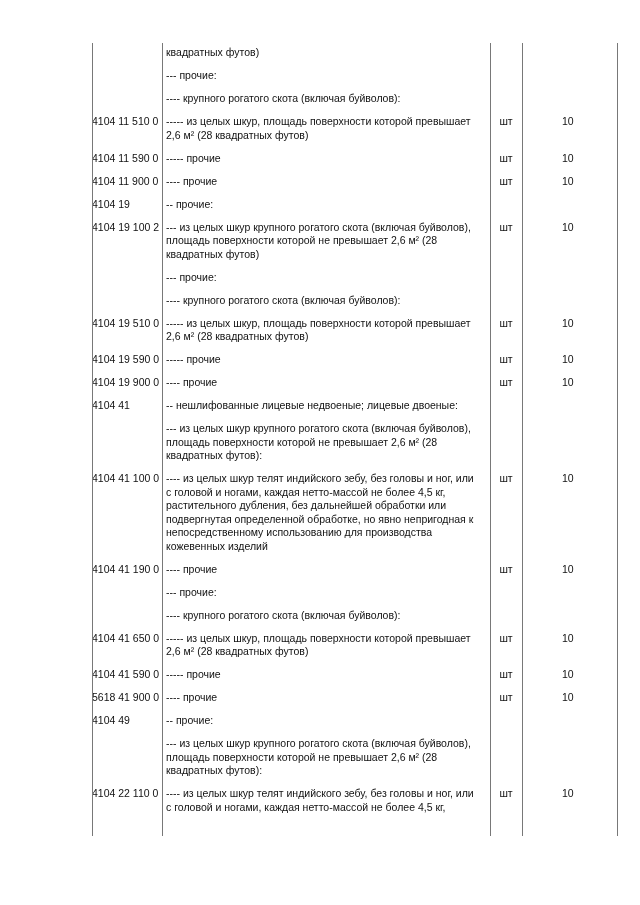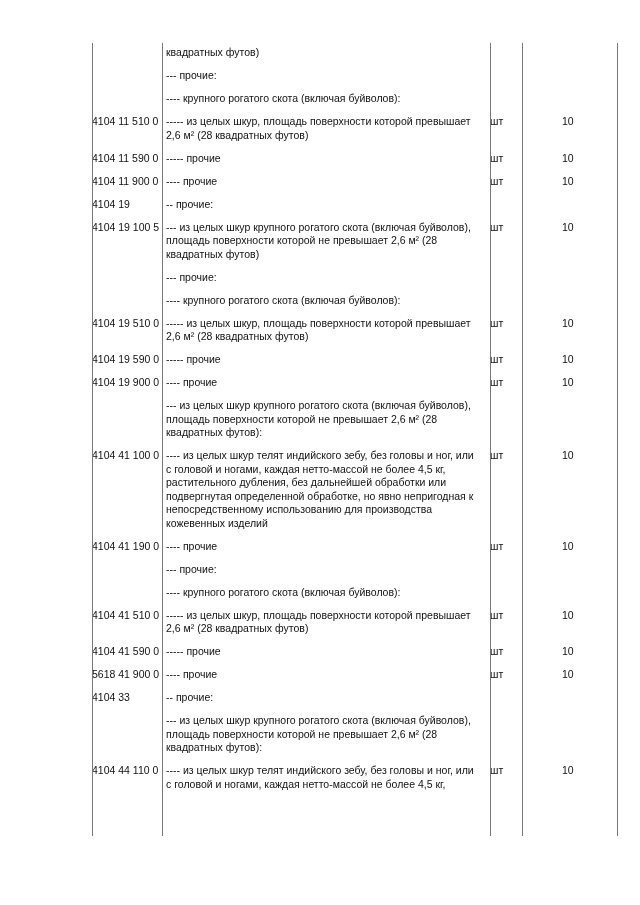--- a/index.html
+++ b/index.html
@@ -51,20 +51,21 @@
   .cell-desc {
     width: 328px;
     flex: 0 0 328px;
     padding-left: 4px;
     padding-right: 3px;
     white-space: pre-line;
   }
   .cell-unit {
     width: 32px;
     flex: 0 0 32px;
+    text-align: center;
   }
   .cell-rate {
     width: 95px;
     flex: 0 0 95px;
     text-align: left;
     padding-right: 22px;
     margin-left: 40px;
   }
 </style>
 </head>
@@ -114,21 +115,21 @@
     <div class="cell cell-unit">шт</div>
     <div class="cell cell-rate">10</div>
   </div>
       <div class="row">
     <div class="cell cell-code">4104 19</div>
     <div class="cell cell-desc">-- прочие:</div>
     <div class="cell cell-unit"></div>
     <div class="cell cell-rate"></div>
   </div>
       <div class="row">
-    <div class="cell cell-code">4104 19 100 5</div>
+    <div class="cell cell-code">4104 19 100 2</div>
     <div class="cell cell-desc">--- из целых шкур крупного рогатого скота (включая буйволов),
 площадь поверхности которой не превышает 2,6 м² (28
 квадратных футов)</div>
     <div class="cell cell-unit">шт</div>
     <div class="cell cell-rate">10</div>
   </div>
       <div class="row">
     <div class="cell cell-code"></div>
     <div class="cell cell-desc">--- прочие:</div>
     <div class="cell cell-unit"></div>
@@ -151,20 +152,26 @@
     <div class="cell cell-code">4104 19 590 0</div>
     <div class="cell cell-desc">----- прочие</div>
     <div class="cell cell-unit">шт</div>
     <div class="cell cell-rate">10</div>
   </div>
       <div class="row">
     <div class="cell cell-code">4104 19 900 0</div>
     <div class="cell cell-desc">---- прочие</div>
     <div class="cell cell-unit">шт</div>
     <div class="cell cell-rate">10</div>
+  </div>
+      <div class="row">
+    <div class="cell cell-code">4104 41</div>
+    <div class="cell cell-desc">-- нешлифованные лицевые недвоеные; лицевые двоеные:</div>
+    <div class="cell cell-unit"></div>
+    <div class="cell cell-rate"></div>
   </div>
       <div class="row">
     <div class="cell cell-code"></div>
     <div class="cell cell-desc">--- из целых шкур крупного рогатого скота (включая буйволов),
 площадь поверхности которой не превышает 2,6 м² (28
 квадратных футов):</div>
     <div class="cell cell-unit"></div>
     <div class="cell cell-rate"></div>
   </div>
       <div class="row">
@@ -190,53 +197,53 @@
     <div class="cell cell-unit"></div>
     <div class="cell cell-rate"></div>
   </div>
       <div class="row">
     <div class="cell cell-code"></div>
     <div class="cell cell-desc">---- крупного рогатого скота (включая буйволов):</div>
     <div class="cell cell-unit"></div>
     <div class="cell cell-rate"></div>
   </div>
       <div class="row">
-    <div class="cell cell-code">4104 41 510 0</div>
+    <div class="cell cell-code">4104 41 650 0</div>
     <div class="cell cell-desc">----- из целых шкур, площадь поверхности которой превышает
 2,6 м² (28 квадратных футов)</div>
     <div class="cell cell-unit">шт</div>
     <div class="cell cell-rate">10</div>
   </div>
       <div class="row">
     <div class="cell cell-code">4104 41 590 0</div>
     <div class="cell cell-desc">----- прочие</div>
     <div class="cell cell-unit">шт</div>
     <div class="cell cell-rate">10</div>
   </div>
       <div class="row">
     <div class="cell cell-code">5618 41 900 0</div>
     <div class="cell cell-desc">---- прочие</div>
     <div class="cell cell-unit">шт</div>
     <div class="cell cell-rate">10</div>
   </div>
       <div class="row">
-    <div class="cell cell-code">4104 33</div>
+    <div class="cell cell-code">4104 49</div>
     <div class="cell cell-desc">-- прочие:</div>
     <div class="cell cell-unit"></div>
     <div class="cell cell-rate"></div>
   </div>
       <div class="row">
     <div class="cell cell-code"></div>
     <div class="cell cell-desc">--- из целых шкур крупного рогатого скота (включая буйволов),
 площадь поверхности которой не превышает 2,6 м² (28
 квадратных футов):</div>
     <div class="cell cell-unit"></div>
     <div class="cell cell-rate"></div>
   </div>
       <div class="row">
-    <div class="cell cell-code">4104 44 110 0</div>
+    <div class="cell cell-code">4104 22 110 0</div>
     <div class="cell cell-desc">---- из целых шкур телят индийского зебу, без головы и ног, или
 с головой и ногами, каждая нетто-массой не более 4,5 кг,</div>
     <div class="cell cell-unit">шт</div>
     <div class="cell cell-rate">10</div>
   </div>
     </div>
 </div>
 
 </body></html>

